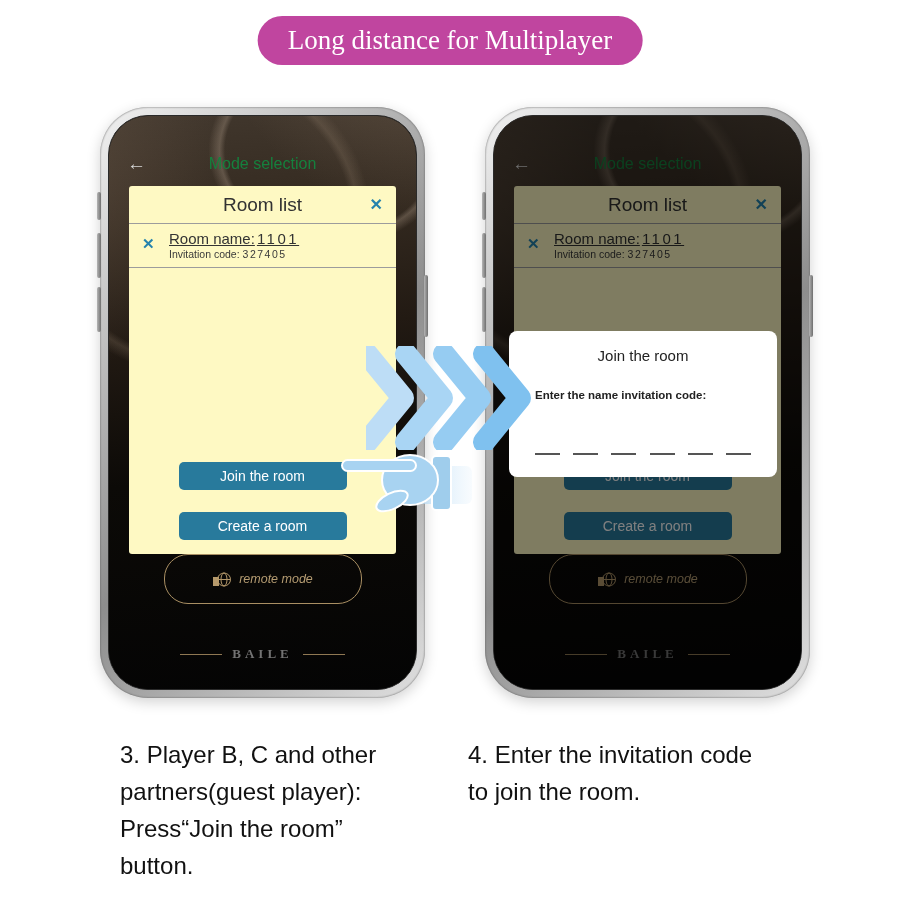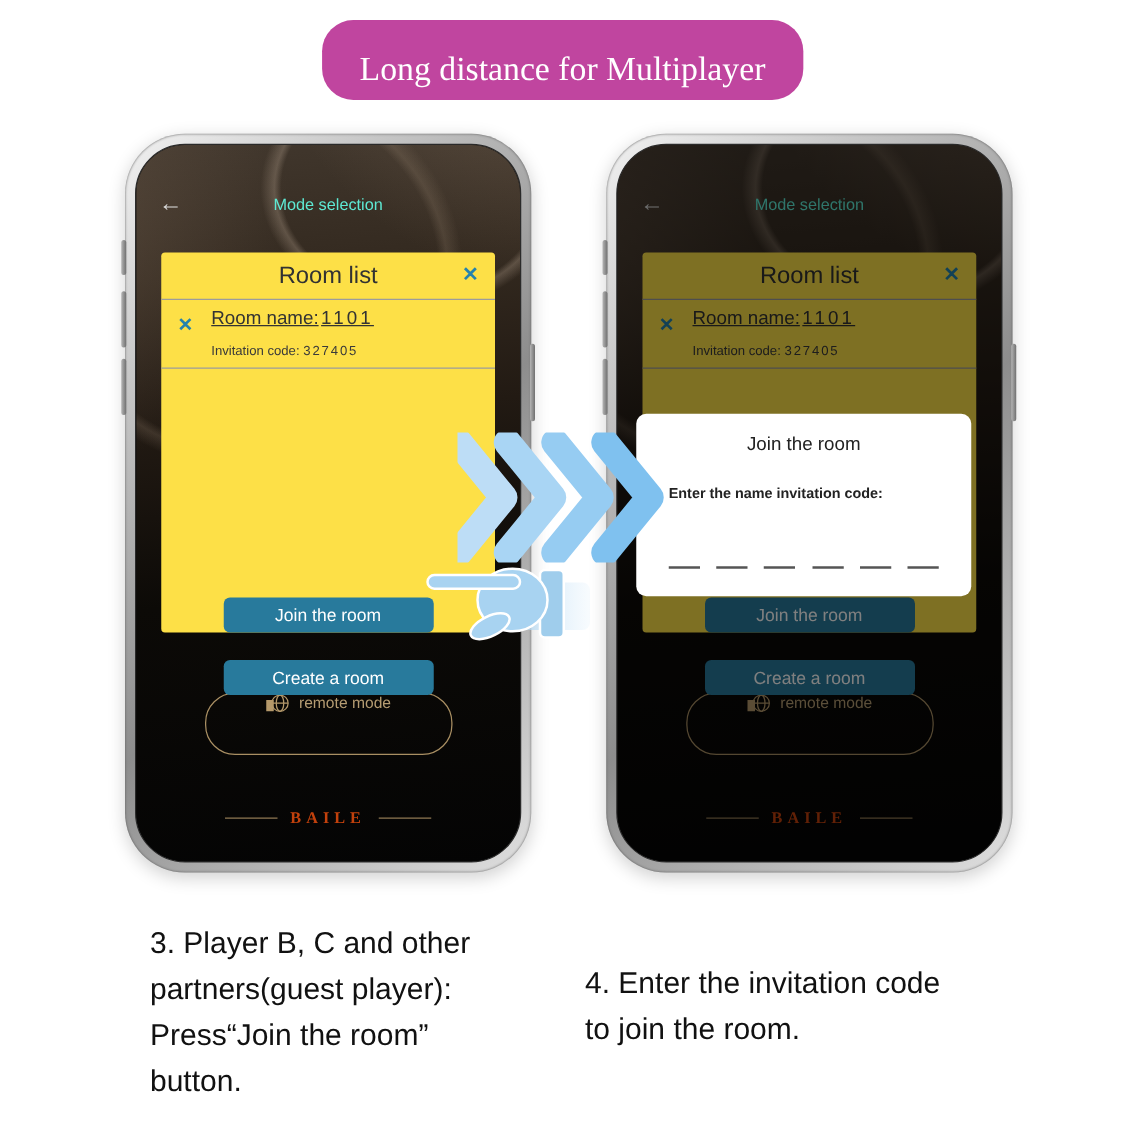--- a/index.html
+++ b/index.html
@@ -4,21 +4,21 @@
 <style>
   html,body{margin:0;padding:0;}
   body{
     width:900px;height:900px;position:relative;background:#ffffff;
     font-family:"Liberation Sans",sans-serif;overflow:hidden;
   }
   
   .banner{
     position:absolute;top:16px;left:50%;transform:translateX(-50%);
     background:#c0459f;color:#fff;font-family:"Liberation Serif",serif;
-    font-size:27px;padding:24px 30px 9px;border-radius:25px;white-space:nowrap;
+    font-size:27px;padding:9px 30px 9px;border-radius:25px;white-space:nowrap;
   }
   
   .phone{
     position:absolute;width:325px;height:591px;border-radius:48px;
     background:linear-gradient(135deg,#f2f2f2 0%,#c7c7c7 22%,#8d8d8d 55%,#e0e0e0 100%);
     box-shadow:0 4px 14px rgba(0,0,0,.18), inset 0 0 2px #555;
     padding:8px;box-sizing:border-box;
   }
   .screen{
     position:relative;width:309px;height:575px;border-radius:40px;
@@ -33,53 +33,53 @@
     background:
       radial-gradient(60% 26% at 72% 6%, transparent 57%, rgba(190,170,150,.30) 60%, transparent 66%),
       radial-gradient(80% 40% at 30% 18%, transparent 61%, rgba(160,140,118,.22) 64%, transparent 69%),
       radial-gradient(150% 90% at 110% -30%, rgba(142,120,100,.55) 0%, rgba(142,120,100,0) 55%),
       radial-gradient(120% 70% at -20% 10%, rgba(110,92,76,.5) 0%, rgba(110,92,76,0) 50%),
       linear-gradient(175deg,#41372d 0%,#342a20 18%,#221a13 38%,#0c0a07 62%,#040404 100%);
   }
   
   .nav{position:absolute;top:36px;left:0;right:0;height:24px;}
   .nav .back{position:absolute;left:18px;top:0;color:#d8d8d8;font-size:19px;line-height:24px;cursor:pointer;}
-  .nav .nav-title{display:block;text-align:center;color:#5eead4;font-size:13px;line-height:24px;}
+  .nav .nav-title{display:block;text-align:center;color:#15803d;font-size:16px;line-height:24px;}
   
   .panel{
-    position:absolute;left:20px;top:86px;width:267px;height:304px;
-    background:#fde047;border-radius:3px;z-index:2;
+    position:absolute;left:20px;top:70px;width:267px;height:368px;
+    background:#fef9c3;border-radius:3px;z-index:2;
   }
   .panel-head{position:relative;height:37px;border-bottom:1px solid #9c9c9c;}
   .panel-title{display:block;text-align:center;font-size:19px;line-height:38px;color:#323232;}
   .close-x{position:absolute;right:13px;top:0;line-height:37px;color:#2583ad;font-size:16px;font-weight:bold;cursor:pointer;}
   .room-row{position:relative;border-bottom:1px solid #9c9c9c;padding:6px 10px 7px 40px;cursor:pointer;}
   .room-x{position:absolute;left:13px;top:11px;color:#2583ad;font-size:15px;font-weight:bold;}
   .room-name{font-size:15px;color:#333;text-decoration:underline;}
   .room-name .num{letter-spacing:2.5px;margin-left:2px;}
-  .room-code{font-size:10.5px;color:#3a3a3a;margin-top:12px;}
+  .room-code{font-size:10.5px;color:#3a3a3a;margin-top:1px;}
   .room-code .num{letter-spacing:1.5px;}
   .teal-btn{
     position:absolute;left:50%;transform:translateX(-50%);width:168px;height:28px;
     background:#287a9c;border:none;border-radius:5px;color:#fff;font-size:14px;
     font-family:"Liberation Sans",sans-serif;cursor:pointer;
   }
   .join-btn{top:276px;}
   .create-btn{top:326px;}
   
   .remote-pill{
     position:absolute;left:50%;transform:translateX(-50%);top:438px;width:196px;height:48px;
     border:1px solid #a98f63;border-radius:24px;z-index:1;
-    display:flex;align-items:flex-start;justify-content:center;gap:7px;
-    color:#b59c72;font-size:12.5px;cursor:pointer;
+    display:flex;align-items:center;justify-content:center;gap:7px;
+    color:#b59c72;font-size:12.5px;cursor:pointer;font-style:italic;
   }
   .brand{
     position:absolute;top:530px;left:0;right:0;z-index:1;
     display:flex;align-items:center;justify-content:center;gap:10px;
-    color:#c2410c;font-family:"Liberation Serif",serif;font-size:13px;
+    color:#737373;font-family:"Liberation Serif",serif;font-size:13px;
     font-weight:bold;letter-spacing:4px;
   }
   .brand-line{width:42px;height:1px;background:#8f7853;}
   
   .dim{position:absolute;inset:0;background:rgba(0,0,0,.5);z-index:3;}
   .modal{
     position:absolute;left:15px;top:215px;width:268px;height:146px;background:#fff;
     border-radius:8px;z-index:4;
   }
   .modal-title{position:absolute;top:16px;left:0;right:0;text-align:center;font-size:15px;color:#222;}
@@ -88,21 +88,21 @@
   .dash-slot{width:25px;height:10px;border-bottom:2px solid #555;cursor:text;}
   
   .arrows{position:absolute;left:366px;top:346px;z-index:20;}
   .hand{position:absolute;left:340px;top:444px;z-index:21;}
   
   .caption{
     position:absolute;font-family:Liberation Sans, sans-serif;font-size:24px;line-height:37px;
     color:#111;white-space:pre-line;
   }
   .cap3{left:120px;top:736px;width:320px;}
-  .cap4{left:468px;top:736px;width:360px;margin-top:32px;}
+  .cap4{left:468px;top:736px;width:360px;}
 </style>
 </head>
 <body>
 
 <div class="banner">Long distance for Multiplayer</div>
 
 <div class="phone" style="left:100px;top:107px;">
   <div class="sbtn l" style="top:85px;height:28px;"></div>
   <div class="sbtn l" style="top:126px;height:45px;"></div>
   <div class="sbtn l" style="top:180px;height:45px;"></div>

